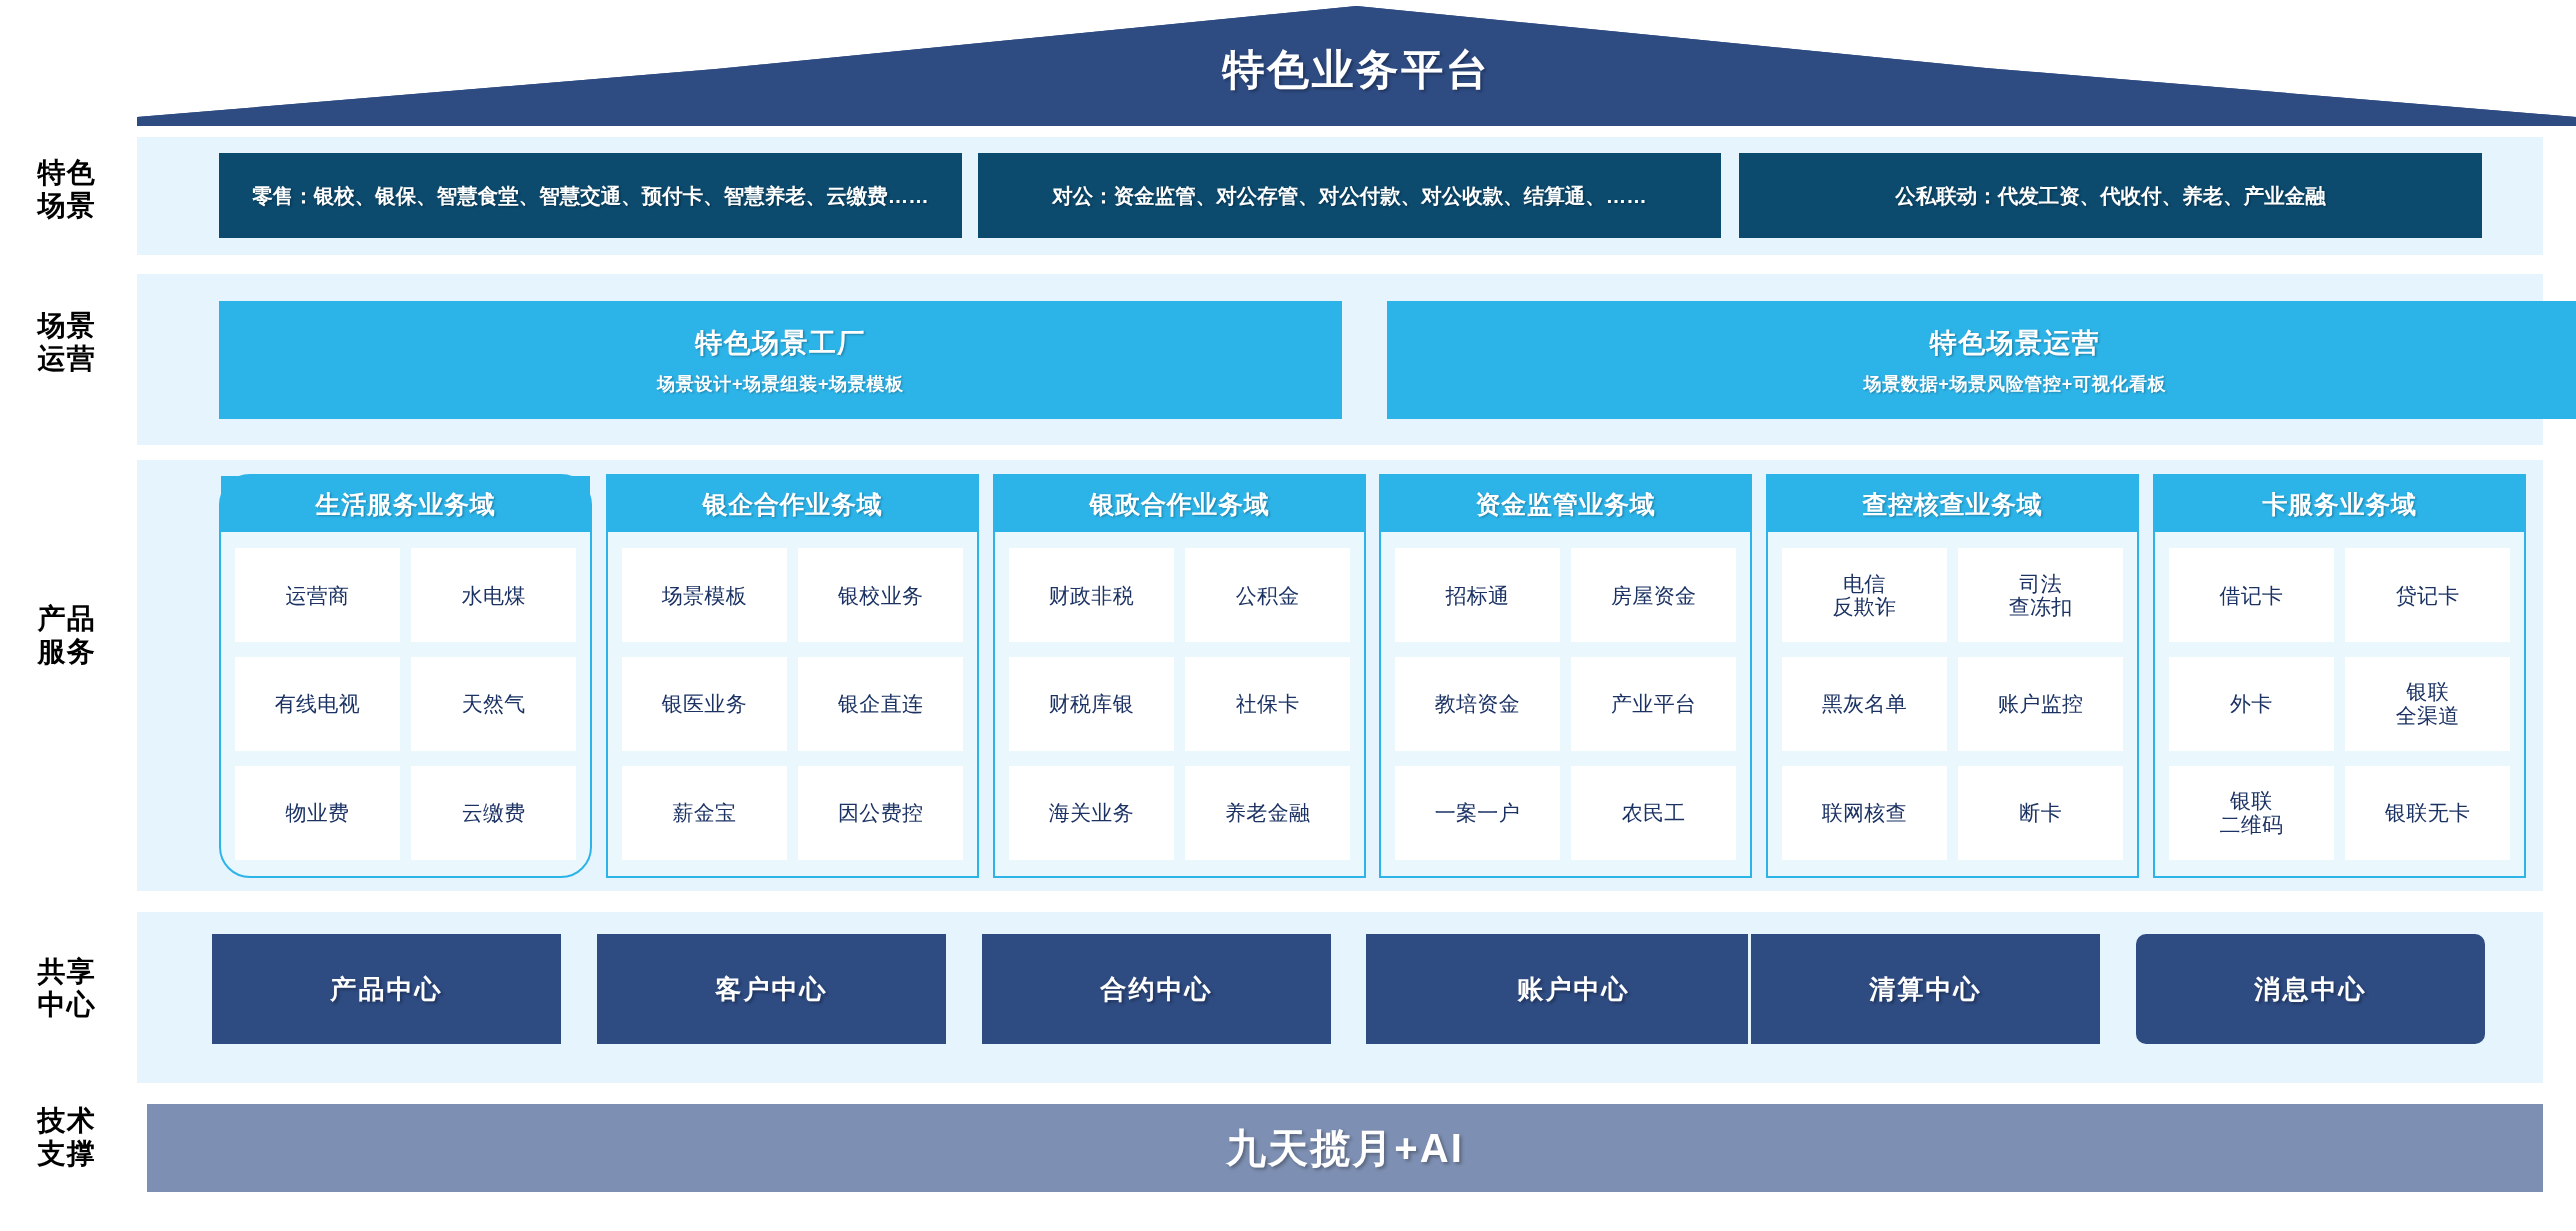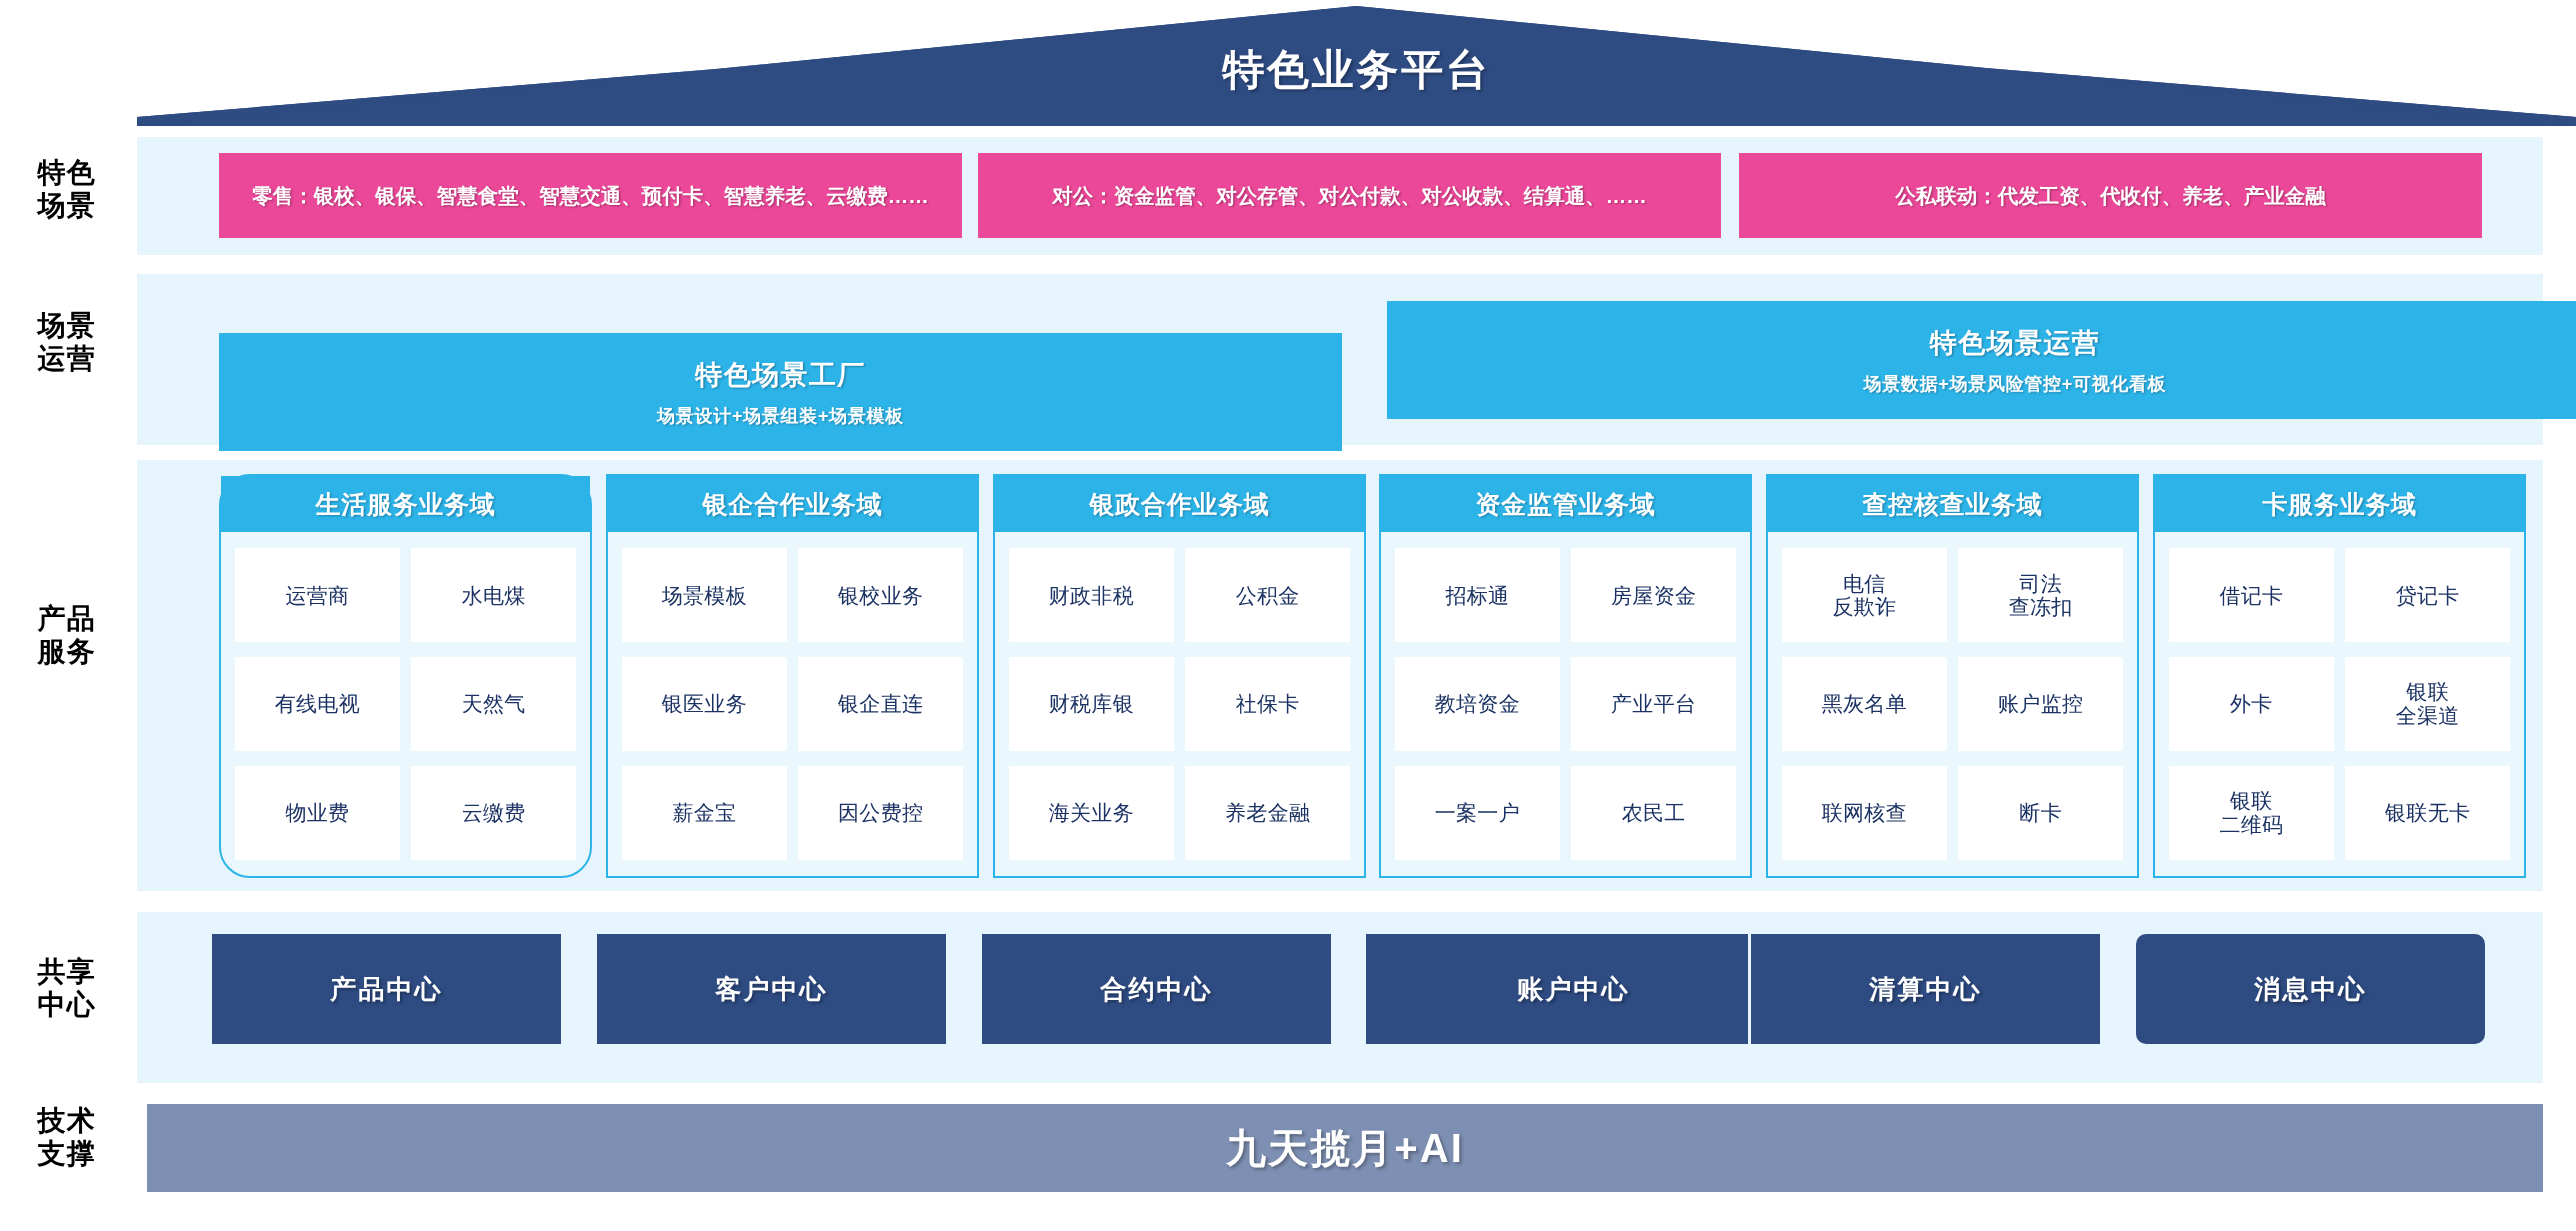--- a/index.html
+++ b/index.html
@@ -31,21 +31,21 @@
     font-size:28px;font-weight:bold;line-height:1.18;letter-spacing:1.4px;
   }
 
   
   .band{position:absolute;left:137px;width:2406px;background:#e6f5fd;}
 
   
   #band-scene{top:137px;height:118px;}
   .scene-box{
     position:absolute;top:153px;height:85px;
-    background:#ec4899;
+    background:#0c4a6e;
     display:flex;align-items:center;justify-content:center;
     color:#ffffff;font-size:20.5px;font-weight:bold;line-height:1.34;
     text-align:center;padding:2.7px 12.3px;box-sizing:border-box;
     text-shadow:1.4px 1.4px 2.1px rgba(0,0,0,.3);
   }
   #scene-0{left:219px;width:743px;}
   #scene-1{left:978px;width:743px;}
   #scene-2{left:1739px;width:743px;}
 
   
@@ -53,21 +53,21 @@
   .ops-box{
     position:absolute;top:301px;height:118px;
     background:#2cb3e8;
     display:flex;flex-direction:column;align-items:center;justify-content:center;
     color:#ffffff;box-sizing:border-box;padding:4.1px;
   }
   .ops-title{font-size:27px;font-weight:bold;letter-spacing:1.4px;
              text-shadow:1.4px 1.4px 2.1px rgba(0,0,0,.28);margin-bottom:11px;}
   .ops-sub{font-size:18px;font-weight:bold;letter-spacing:0.7px;
            text-shadow:1.4px 1.4px 2.1px rgba(0,0,0,.25);}
-  #ops-0{left:219px;width:1123px;margin-top:32px;}
+  #ops-0{left:219px;width:1123px;}
   #ops-1{left:1387px;width:1256px;}
 
   
   #band-product{top:460px;height:431px;}
   .domain-col{
     position:absolute;top:474px;width:373px;height:404px;
     border:2.1px solid #2cb3e8;box-sizing:border-box;background:#eaf7fd;
     display:flex;flex-direction:column;
   }
   .domain-head{

